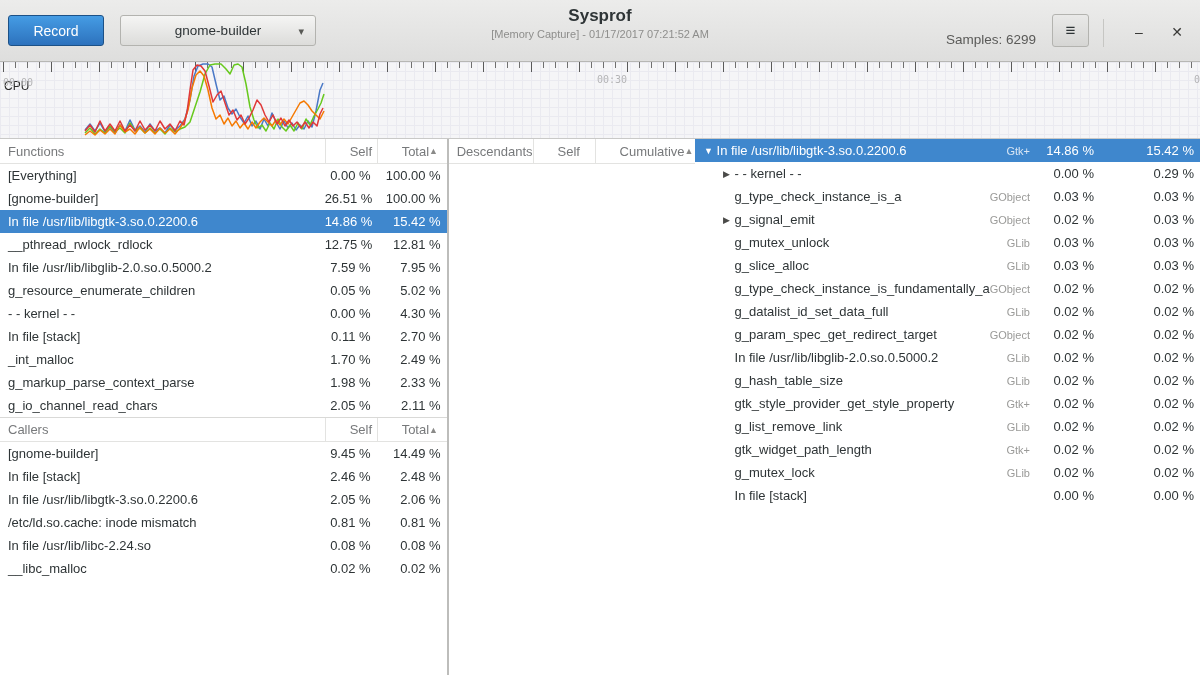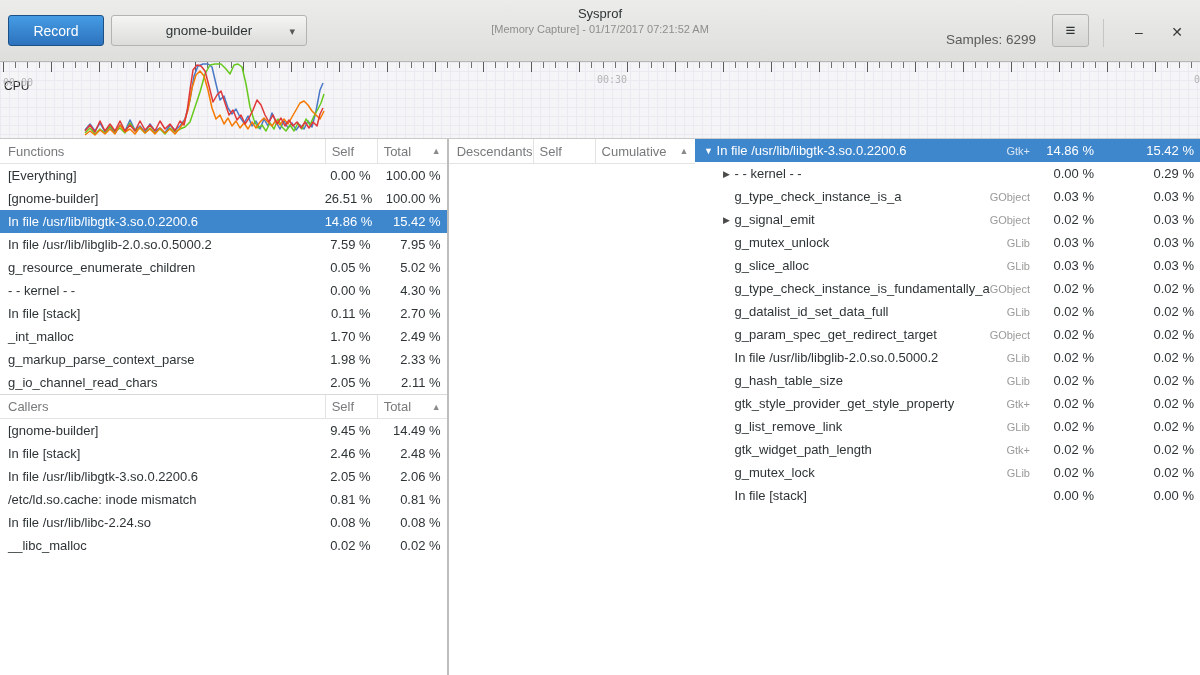--- a/index.html
+++ b/index.html
@@ -6,24 +6,24 @@
   html,body { width:1200px; height:675px; overflow:hidden; }
   body { font-family:"Liberation Sans", sans-serif; background:#ffffff; color:#2e3436; font-size:13px; }
 
   
   .titlebar { position:relative; height:62px; background:linear-gradient(#ececeb,#dededd);
               border-bottom:1px solid #b7b7b4; display:flex; align-items:center; padding:0 8px; }
   .btn { border:1px solid #b3b3af; border-radius:3px; background:linear-gradient(#f5f5f4,#dcdcda);
          height:31px; display:flex; align-items:center; justify-content:center; cursor:default; }
   .record-btn { width:96px; background:linear-gradient(#459ce4,#2d72bd); border-color:#1c5187;
                 color:#ffffff; font-size:14px; }
-  .process-btn { width:196px; margin-left:7px; position:relative; font-size:13.5px; color:#2e3436; }
+  .process-btn { width:196px; margin-left:16px; position:relative; font-size:13.5px; color:#2e3436; }
   .process-btn .caret { position:absolute; right:11px; top:9px; color:#585955; font-size:11px; }
   .title-block { position:absolute; left:0; right:0; top:6px; text-align:center; pointer-events:none; }
-  .title-block .t { font-weight:normal; font-size:13px; color:#2e3436; }
+  .title-block .t { font-weight:bold; font-size:17px; color:#2e3436; }
   .title-block .s { font-size:11px; color:#8e8e8c; margin-top:2px; }
   .tb-right { margin-left:auto; display:flex; align-items:flex-end; z-index:2; }
   .samples { color:#5a5a58; font-size:13.5px; margin-right:16px; }
   .menu-btn { width:37px; height:33px; background:linear-gradient(#e9e9e8,#d6d6d4); font-size:17px; color:#2e3436; }
   .tb-sep { width:1px; height:28px; background:#c6c6c3; margin:0 12px 0 14px; }
   .win-btn { width:30px; height:30px; display:flex; align-items:center; justify-content:center;
              color:#3a3a38; font-size:14px; margin-left:8px; }
 
   
   .graph { position:relative; height:77px; background:#f5f5f7; border-bottom:1px solid #c9c9c7; overflow:hidden;
@@ -39,21 +39,21 @@
   .g-time { position:absolute; font-family:"DejaVu Sans Mono", monospace; font-size:10px; color:#b4b4b6; }
 
   
   .main { display:flex; height:553px; }
   .left-pane { width:449px; border-right:2px solid #bdbdbb; display:flex; flex-direction:column; }
   .right-pane { flex:1; display:flex; flex-direction:row; }
 
   .thead { display:flex; height:25px; align-items:center; color:#77797b; font-size:13px;
            border-bottom:1px solid #e3e3e1; background:#ffffff; flex:0 0 auto; }
   .thead .h-name { flex:1; padding-left:8px; }
-  .thead .h-col { border-left:1px solid #e3e3e1; height:100%; display:flex; align-items:center; padding:0 6px; }
+  .thead .h-col { border-left:1px solid #e3e3e1; height:100%; display:flex; align-items:center; padding:0 24px; }
   .h-self { width:52px; }
   .h-total { width:70px; justify-content:space-between; }
   .h-self-r { width:62px; }
   .h-cum { width:100px; justify-content:space-between; }
   .sort-arrow { color:#8a8a88; font-size:9px; }
 
   .row { display:flex; height:23px; align-items:center; }
   .row .c-name { flex:1; padding-left:8px; white-space:nowrap; overflow:hidden; }
   .row .c-num { text-align:right; padding-right:6px; white-space:nowrap; }
   .row .c-self { width:52px; }
@@ -137,20 +137,25 @@
           <span class="c-name">[gnome-builder]</span>
           <span class="c-num c-self">26.51 %</span>
           <span class="c-num c-total">100.00 %</span>
         </div>
         <div class="row selected">
           <span class="c-name">In file /usr/lib/libgtk-3.so.0.2200.6</span>
           <span class="c-num c-self">14.86 %</span>
           <span class="c-num c-total">15.42 %</span>
         </div>
         <div class="row">
+          <span class="c-name">__pthread_rwlock_rdlock</span>
+          <span class="c-num c-self">12.75 %</span>
+          <span class="c-num c-total">12.81 %</span>
+        </div>
+        <div class="row">
           <span class="c-name">In file /usr/lib/libglib-2.0.so.0.5000.2</span>
           <span class="c-num c-self">7.59 %</span>
           <span class="c-num c-total">7.95 %</span>
         </div>
         <div class="row">
           <span class="c-name">g_resource_enumerate_children</span>
           <span class="c-num c-self">0.05 %</span>
           <span class="c-num c-total">5.02 %</span>
         </div>
         <div class="row">

